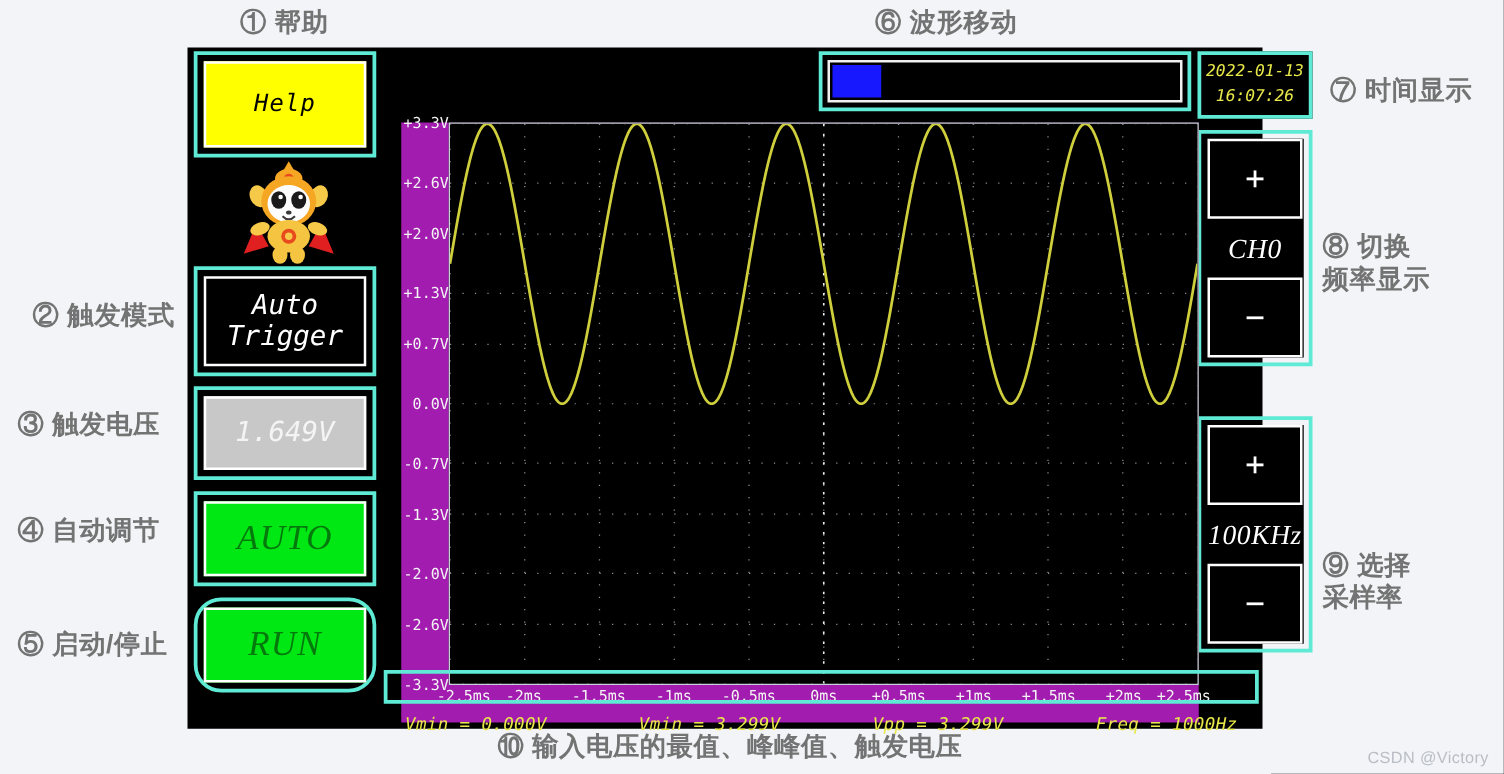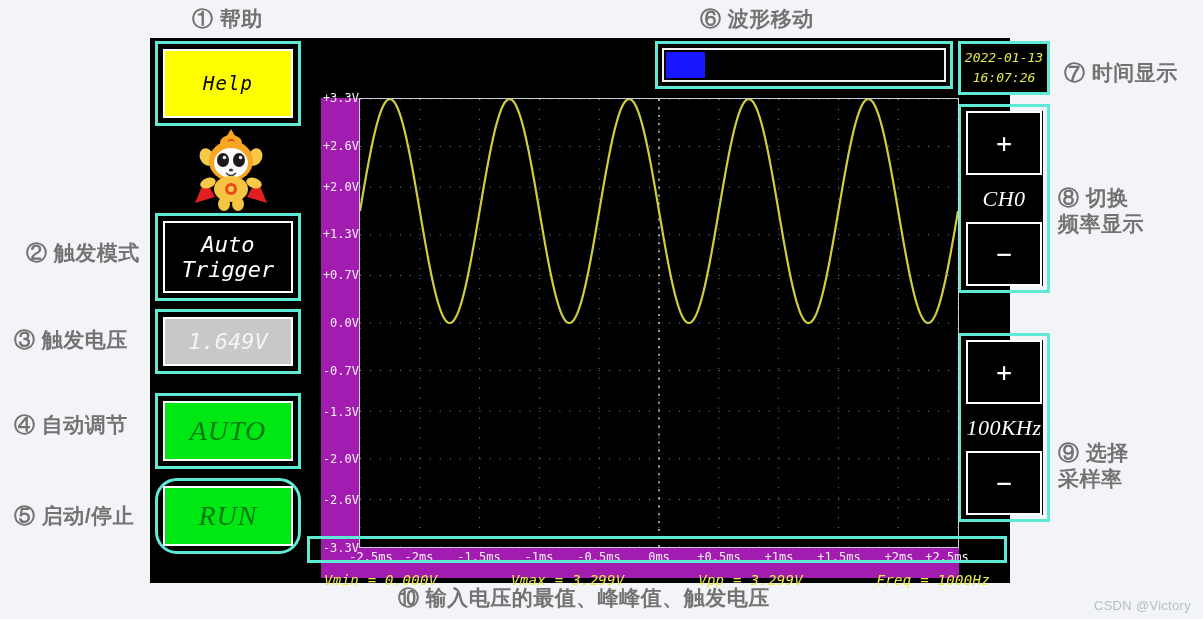--- a/index.html
+++ b/index.html
@@ -63,21 +63,21 @@
     left: 5px;
     top: 3px;
     width: 150px;
     height: 538px;
   }
 
   .btn-wrap { position: absolute; left: 0; width: 146px; }
 
   #help-wrap     { top: 0px;   height: 85px; }
   #trigmode-wrap { top: 172px; height: 88px; }
-  #trigvolt-wrap { top: 268px; height: 65px; }
+  #trigvolt-wrap { top: 268px; height: 75px; }
   #auto-wrap     { top: 352px; height: 76px; }
   #run-wrap      { top: 437px; height: 76px; border-radius: 22px; }
 
   .btn {
     position: absolute;
     left: 5px; top: 5px; right: 5px; bottom: 5px;
     border: 2px solid #ffffff;
     display: flex;
     align-items: center;
     justify-content: center;
@@ -448,19 +448,19 @@
         <div class="xlabel" style="left: 420px;">+1ms</div>
         <div class="xlabel" style="left: 480px;">+1.5ms</div>
         <div class="xlabel" style="left: 540px;">+2ms</div>
         <div class="xlabel" style="left: 588px;">+2.5ms</div>
       </div>
   </div>
 
   <div id="status-wrap" class="red-frame">
     <div id="status-bar">
       <span class="status-item">Vmin = 0.000V</span>
-      <span class="status-item">Vmax = 3.299V</span>
+      <span class="status-item">Vmin = 3.299V</span>
       <span class="status-item">Vpp = 3.299V</span>
       <span class="status-item">Freq = 1000Hz</span>
     </div>
   </div>
 
 </div>
 
 </body></html>

